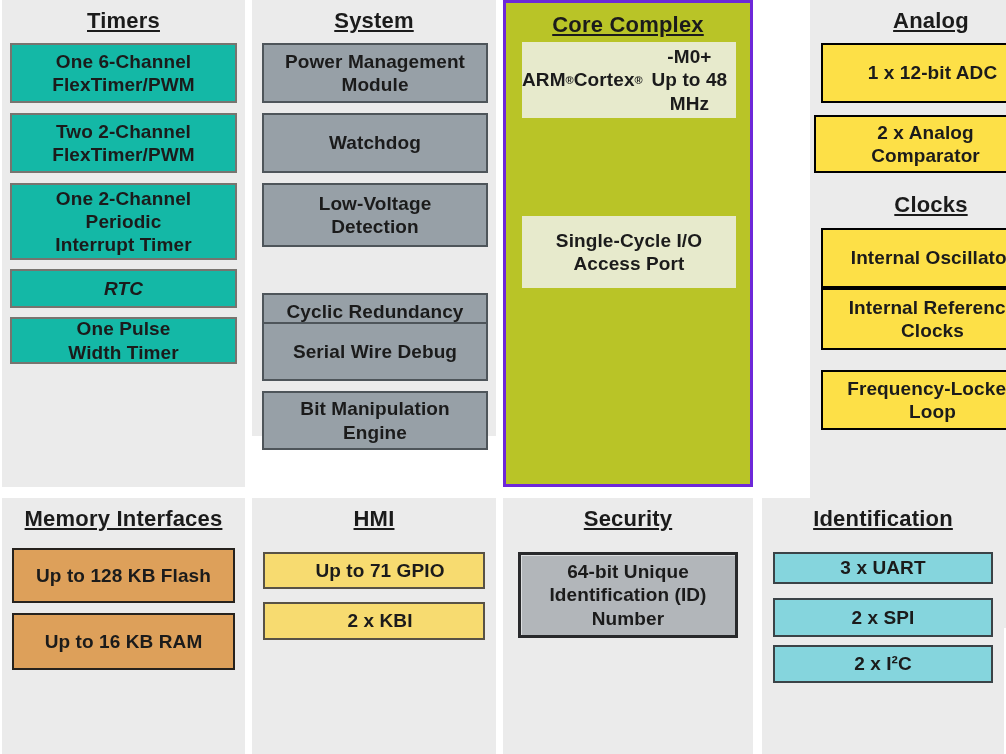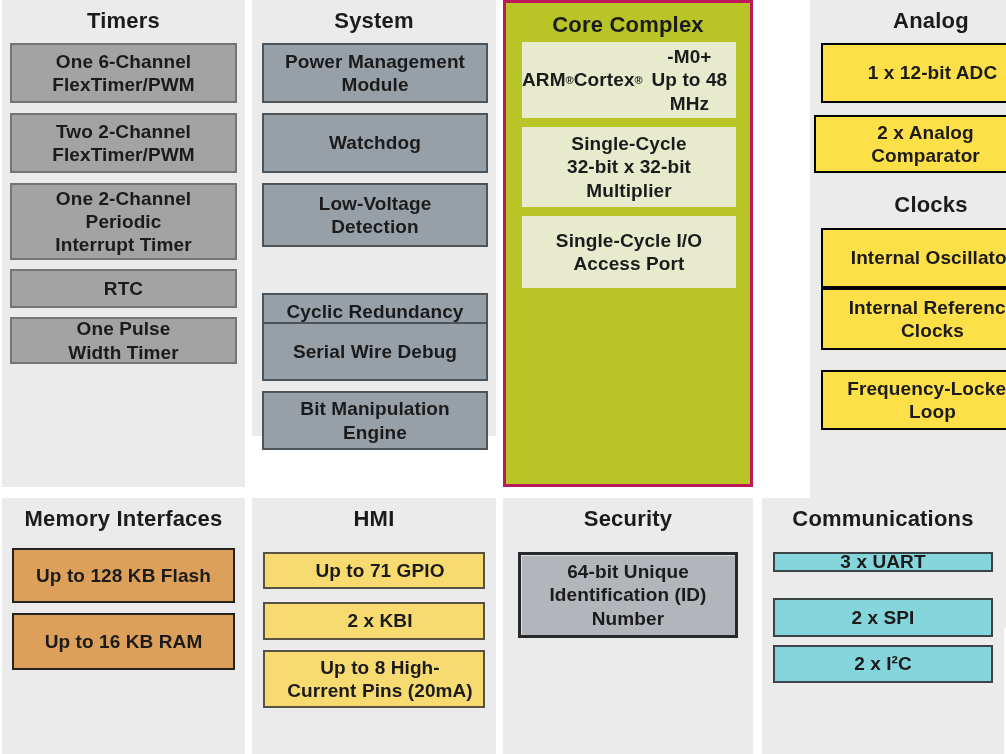--- a/index.html
+++ b/index.html
@@ -12,48 +12,49 @@
     color: #1b1b1b;
     overflow: hidden;
   }
   .panel {
     position: absolute;
     background: #ebebeb;
     box-sizing: border-box;
   }
   .panel.green {
     background: #b9c427;
-    border: 3px solid #be185d;
+    border: 3px solid #6d28d9;
     padding-left: 21px;
   }
   .title {
     position: absolute;
     left: 0;
     right: 0;
     text-align: center;
     font-size: 22px;
     font-weight: bold;
     margin: 0;
     letter-spacing: 0.2px;
+    text-decoration: underline;
   }
   .box {
     position: absolute;
     box-sizing: border-box;
     display: flex;
     align-items: center;
     justify-content: center;
     text-align: center;
     font-size: 19px;
     font-weight: bold;
     line-height: 1.22;
     white-space: pre-line;
     letter-spacing: 0.1px;
   }
   .box sup { font-size: 0.58em; vertical-align: 0.55em; line-height: 0; }
-  .tan    { background: #a3a3a3; border: 2px solid #77746f; }
+  .tan    { background: #14b8a6; border: 2px solid #77746f; }
   .slate  { background: #97a0a7; border: 2px solid #4e555a; }
   .core   { background: #e7eacc; border: none; }
   .brown  { background: #fde047; border: 2px solid #000000; }
   .orange { background: #dda05a; border: 2px solid #26221d; }
   .yellow { background: #f7db70; border: 2px solid #585246; padding-left: 12px; }
   .steel  { background: #b2b6ba; border: 3px solid #28292b;
             box-shadow: inset 1px 1px 0 rgba(255,255,255,0.55); }
   .cyan   { background: #85d5dd; border: 2px solid #3b4347; }
 </style>
 </head>
@@ -61,21 +62,21 @@
 
 <section class="panel" style="left:2px; top:0; width:243px; height:487px;">
   <h2 class="title" style="top:8px;">Timers</h2>
   <div class="box tan" style="left:8px; width:227px; top:43px; height:60px;">One 6-Channel
 FlexTimer/PWM</div>
   <div class="box tan" style="left:8px; width:227px; top:113px; height:60px;">Two 2-Channel
 FlexTimer/PWM</div>
   <div class="box tan" style="left:8px; width:227px; top:183px; height:77px;">One 2-Channel
 Periodic
 Interrupt Timer</div>
-  <div class="box tan" style="left:8px; width:227px; top:269px; height:39px;">RTC</div>
+  <div class="box tan" style="left:8px; width:227px; top:269px; height:39px;font-style:italic;">RTC</div>
   <div class="box tan" style="left:8px; width:227px; top:317px; height:47px;">One Pulse
 Width Timer</div>
 </section>
 
 <section class="panel" style="left:252px; top:0; width:244px; height:436px;">
   <h2 class="title" style="top:8px;">System</h2>
   <div class="box slate" style="left:10px; width:226px; top:43px; height:60px;">Power Management
 Module</div>
   <div class="box slate" style="left:10px; width:226px; top:113px; height:60px;">Watchdog</div>
   <div class="box slate" style="left:10px; width:226px; top:183px; height:64px;">Low-Voltage
@@ -84,23 +85,20 @@
 Check</div>
   <div class="box slate" style="left:10px; width:226px; top:322px; height:59px;">Serial Wire Debug</div>
   <div class="box slate" style="left:10px; width:226px; top:391px; height:59px;">Bit Manipulation
 Engine</div>
 </section>
 
 <section class="panel green" style="left:503px; top:0; width:250px; height:487px;">
   <h2 class="title" style="top:9px;">Core Complex</h2>
   <div class="box core" style="left:16px; width:214px; top:39px; height:76px;">ARM<sup>®</sup> Cortex<sup>®</sup>-M0+
 Up to 48 MHz</div>
-  <div class="box core" style="left:16px; width:214px; top:124px; height:80px;">Single-Cycle
-32-bit x 32-bit
-Multiplier</div>
   <div class="box core" style="left:16px; width:214px; top:213px; height:72px;">Single-Cycle I/O
 Access Port</div>
 </section>
 
 <section class="panel" style="left:762px; top:0; width:242px; height:628px;margin-left:48px;">
   <h2 class="title" style="top:8px;">Analog</h2>
   <div class="box brown" style="left:11px; width:223px; top:43px; height:60px;">1 x 12-bit ADC</div>
   <div class="box brown" style="left:4px; width:223px; top:115px; height:58px;">2 x Analog
 Comparator</div>
   <h2 class="title" style="top:192px;">Clocks</h2>
@@ -114,29 +112,27 @@
 <section class="panel" style="left:2px; top:498px; width:243px; height:256px;">
   <h2 class="title" style="top:8px;">Memory Interfaces</h2>
   <div class="box orange" style="left:10px; width:223px; top:50px; height:55px;">Up to 128 KB Flash</div>
   <div class="box orange" style="left:10px; width:223px; top:115px; height:57px;">Up to 16 KB RAM</div>
 </section>
 
 <section class="panel" style="left:252px; top:498px; width:244px; height:256px;">
   <h2 class="title" style="top:8px;">HMI</h2>
   <div class="box yellow" style="left:11px; width:222px; top:54px; height:37px;">Up to 71 GPIO</div>
   <div class="box yellow" style="left:11px; width:222px; top:104px; height:38px;">2 x KBI</div>
-  <div class="box yellow" style="left:11px; width:222px; top:152px; height:58px;">Up to 8 High-
-Current Pins (20mA)</div>
 </section>
 
 <section class="panel" style="left:503px; top:498px; width:250px; height:256px;">
   <h2 class="title" style="top:8px;">Security</h2>
   <div class="box steel" style="left:15px; width:220px; top:54px; height:86px;">64-bit Unique
 Identification (ID)
 Number</div>
 </section>
 
 <section class="panel" style="left:762px; top:498px; width:242px; height:256px;">
-  <h2 class="title" style="top:8px;">Communications</h2>
-  <div class="box cyan" style="left:11px; width:220px; top:54px; height:20px;">3 x UART</div>
+  <h2 class="title" style="top:8px;">Identification</h2>
+  <div class="box cyan" style="left:11px; width:220px; top:54px; height:32px;">3 x UART</div>
   <div class="box cyan" style="left:11px; width:220px; top:100px; height:39px;">2 x SPI</div>
   <div class="box cyan" style="left:11px; width:220px; top:147px; height:38px;">2 x I²C</div>
 </section>
 
 </body></html>

